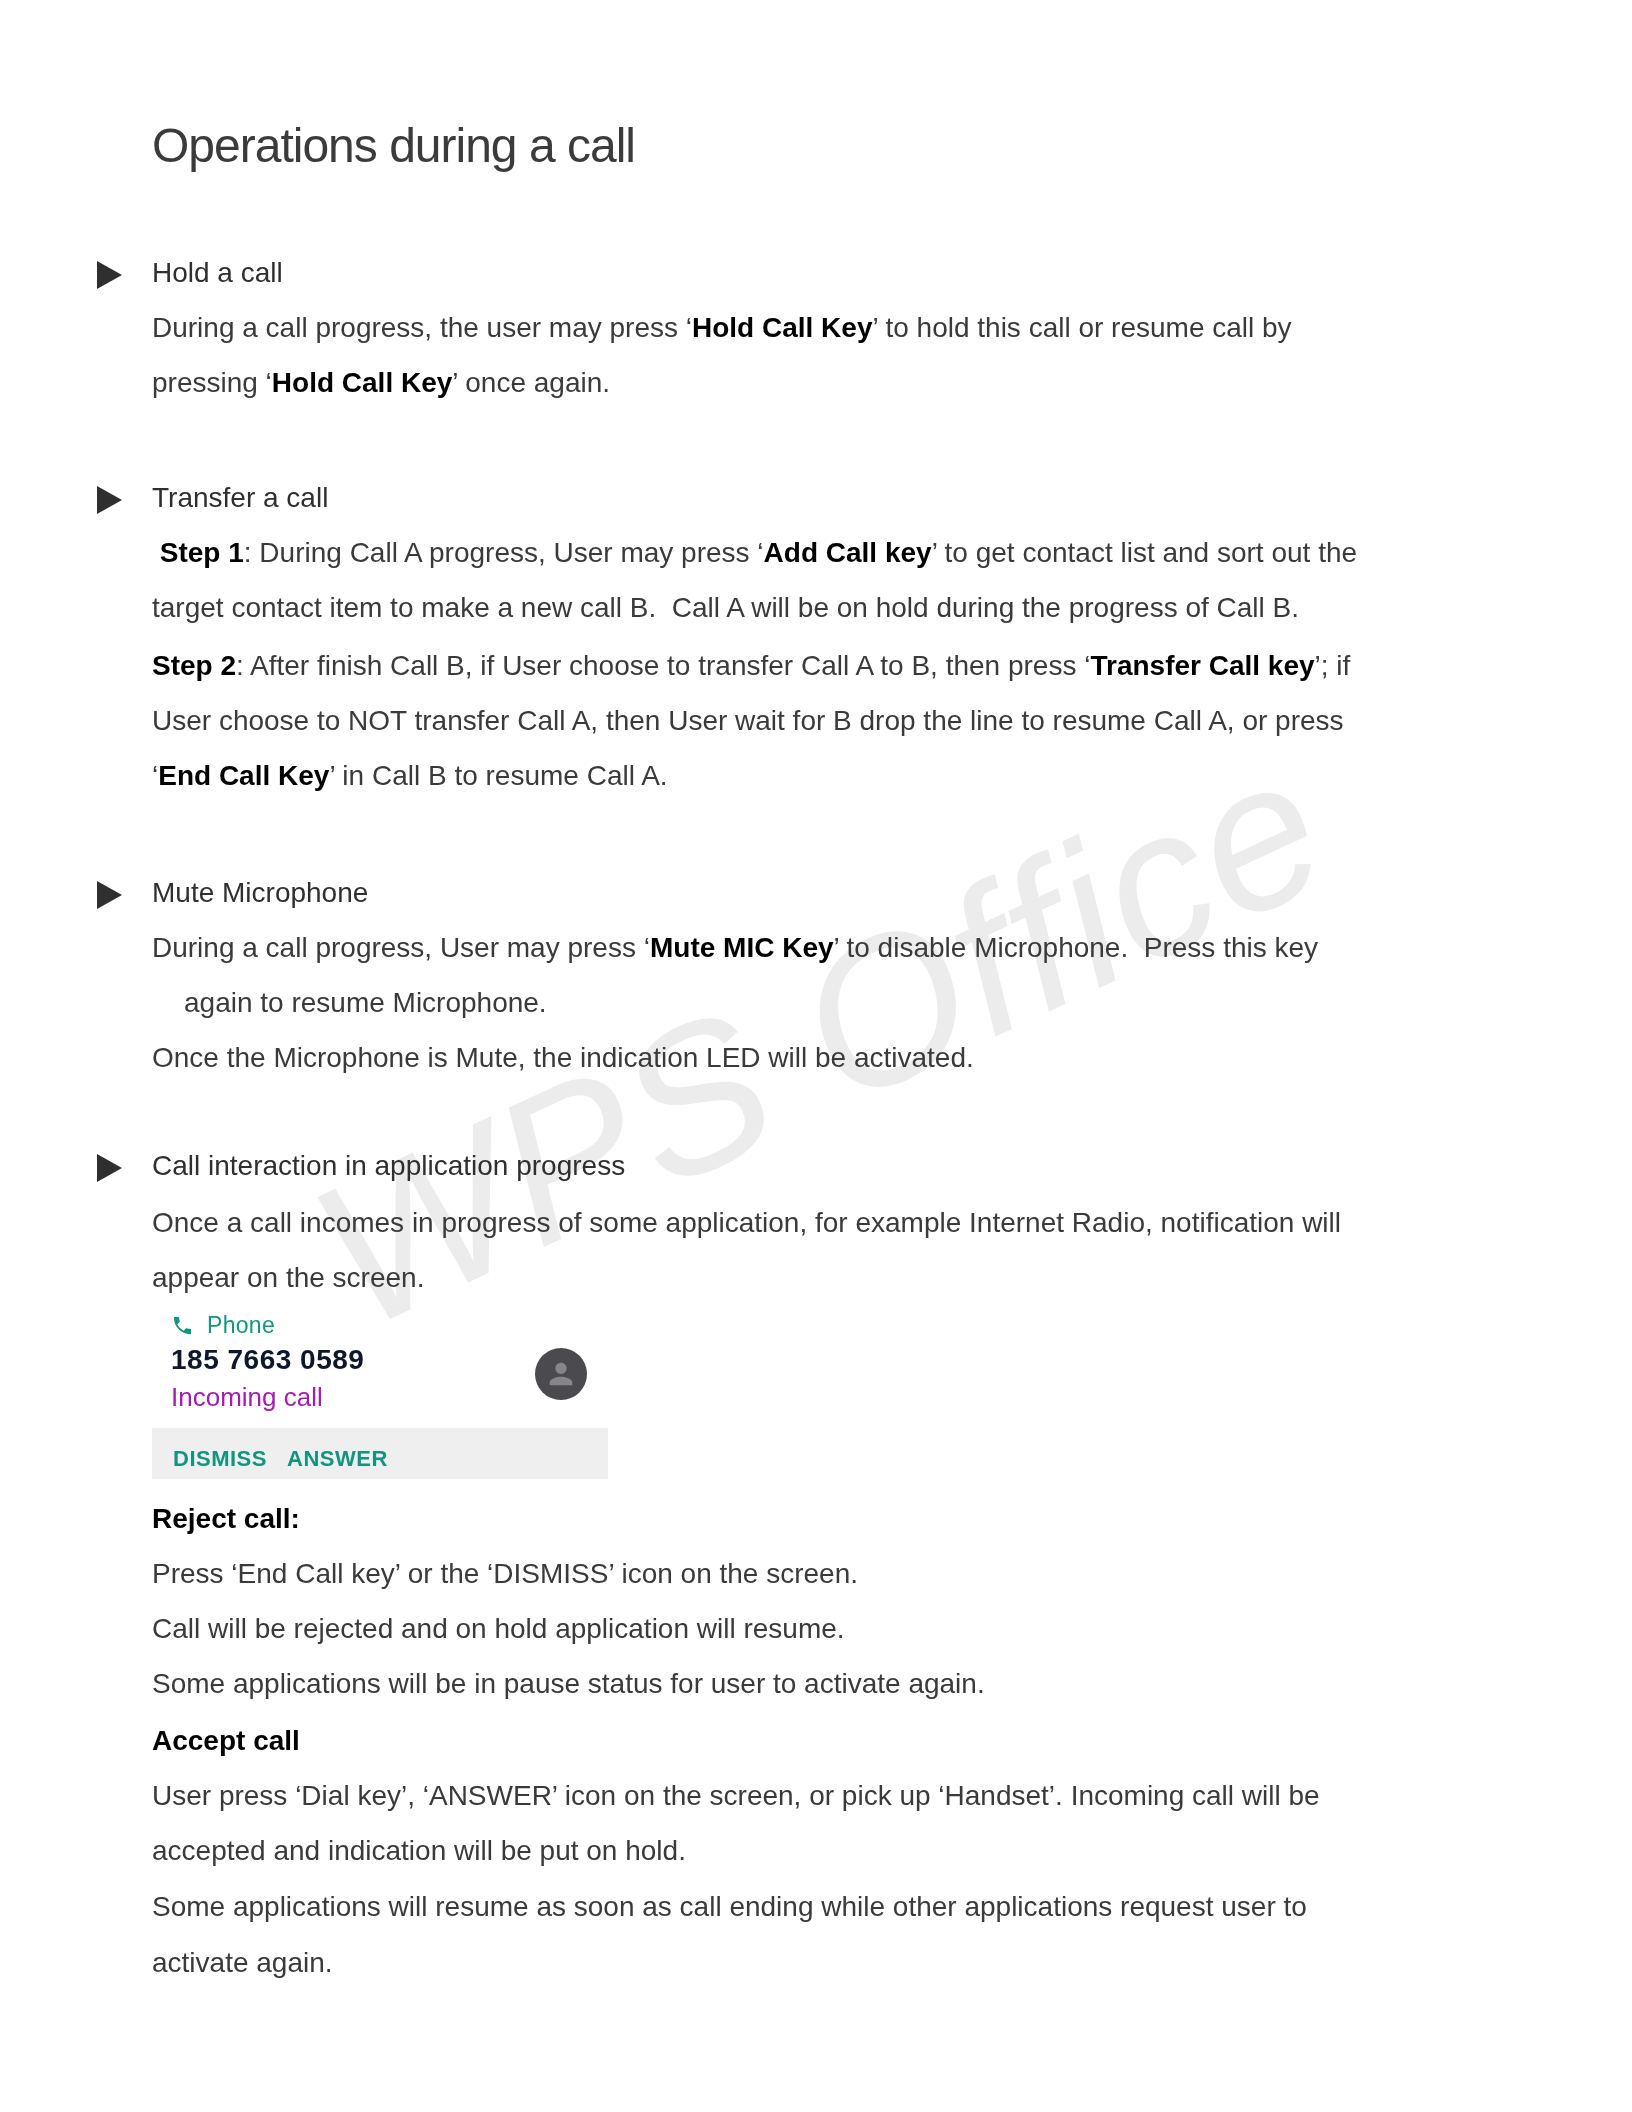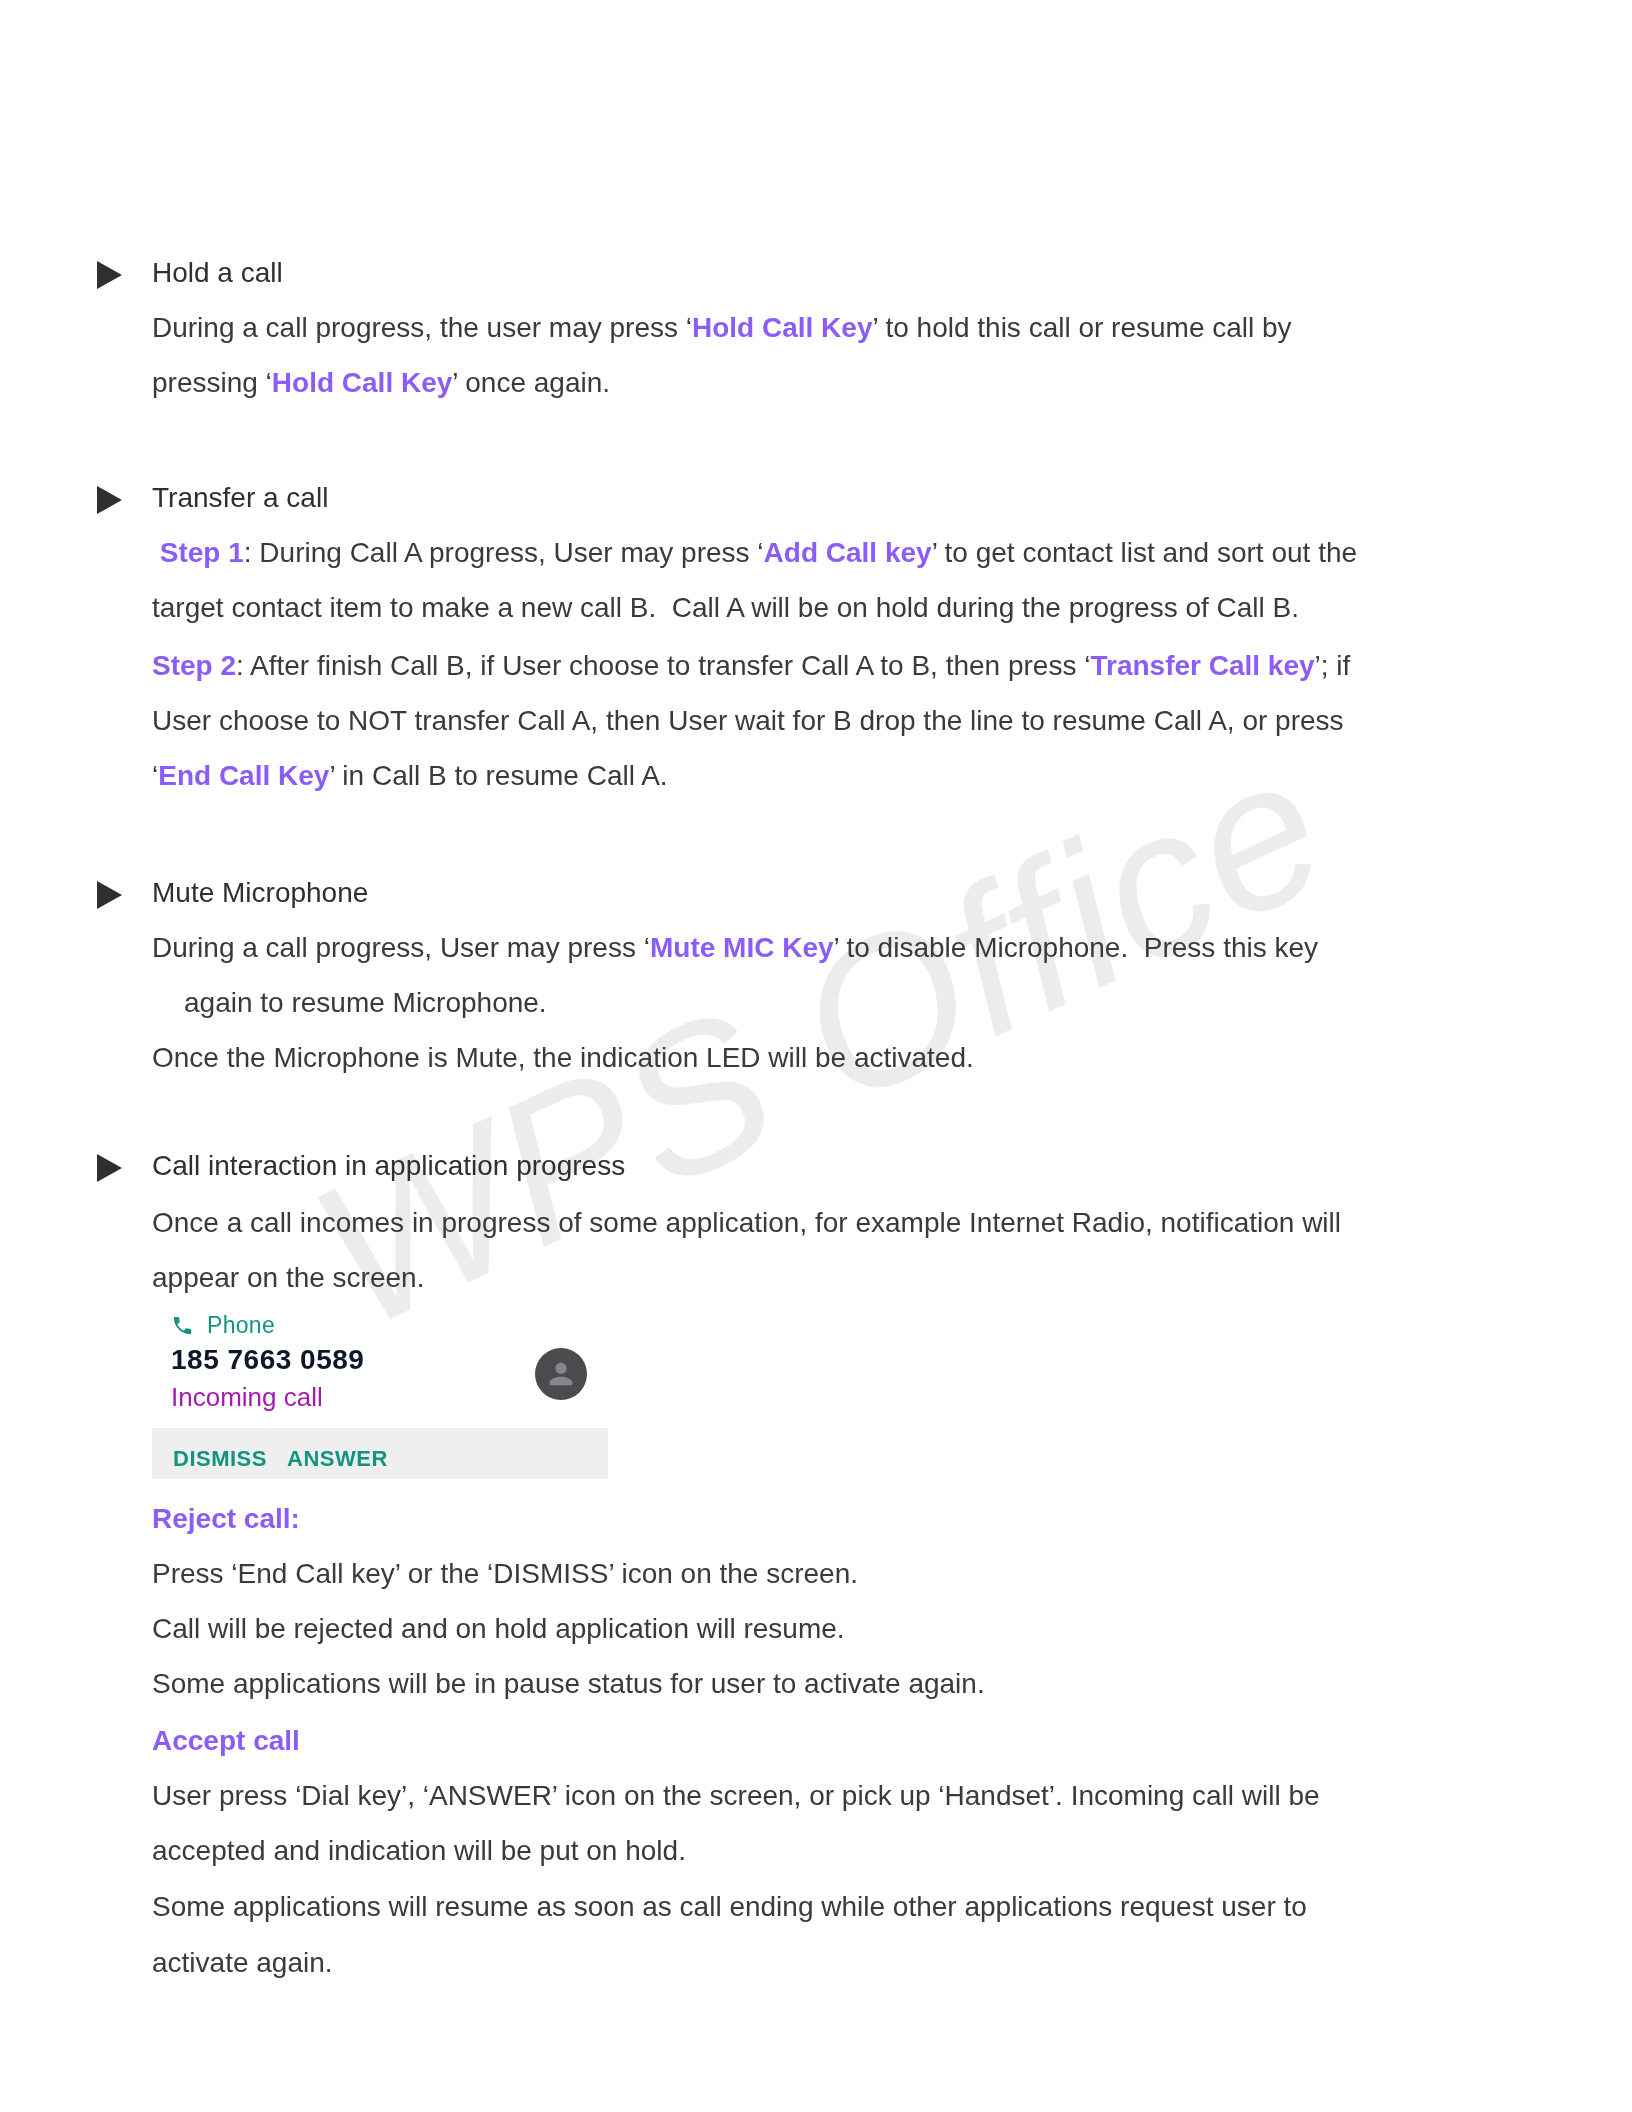--- a/index.html
+++ b/index.html
@@ -17,21 +17,21 @@
   }
   #content{position:absolute;left:0;top:0;width:100%;height:100%;z-index:2;}
   #page-title{
     position:absolute;left:152px;top:118px;font-size:48px;letter-spacing:-1px;
     color:#3b3b3b;white-space:nowrap;line-height:56px;
   }
   .line{
     position:absolute;left:152px;font-size:28px;line-height:55px;
     white-space:nowrap;color:#3a3a3a;
   }
-  .line b{font-weight:700;color:#8b5cf6;}
+  .line b{font-weight:700;color:#000000;}
   .subhead{font-weight:500;color:#2f2f2f;}
   .boldhead{font-weight:700;color:#303030;}
   .tri{
     position:absolute;left:97px;width:0;height:0;
     border-top:14px solid transparent;border-bottom:14px solid transparent;
     border-left:25px solid #2f2f2f;
   }
   
   #notif{position:absolute;left:152px;top:1300px;width:456px;height:192px;}
   #notif-app{position:absolute;left:19px;top:8px;height:34px;display:flex;align-items:center;}
@@ -54,20 +54,21 @@
 </style>
 </head>
 <body>
 
 <div id="page">
 
   <div id="watermark" style="color: rgb(236, 236, 236);">WPS Office</div>
 
   <div id="content">
 
+    <div id="page-title">Operations during a call</div>
 
     <div>
         <div class="tri" style="top: 261px;"></div>
         <div class="line subhead" style="top: 245px;">Hold a call</div>
         <div class="line body" style="top: 300px;">During a call progress, the user may press ‘<b>Hold Call Key</b>’ to hold this call or resume call by</div>
         <div class="line body" style="top: 355px;">pressing ‘<b>Hold Call Key</b>’ once again.</div>
         <div class="tri" style="top: 486px;"></div>
         <div class="line subhead" style="top: 470px;">Transfer a call</div>
         <div class="line body" style="top: 525px;">&nbsp;<b>Step 1</b>: During Call A progress, User may press ‘<b>Add Call key</b>’ to get contact list and sort out the</div>
         <div class="line body" style="top: 580px;">target contact item to make a new call B.&nbsp; Call A will be on hold during the progress of Call B.</div>

